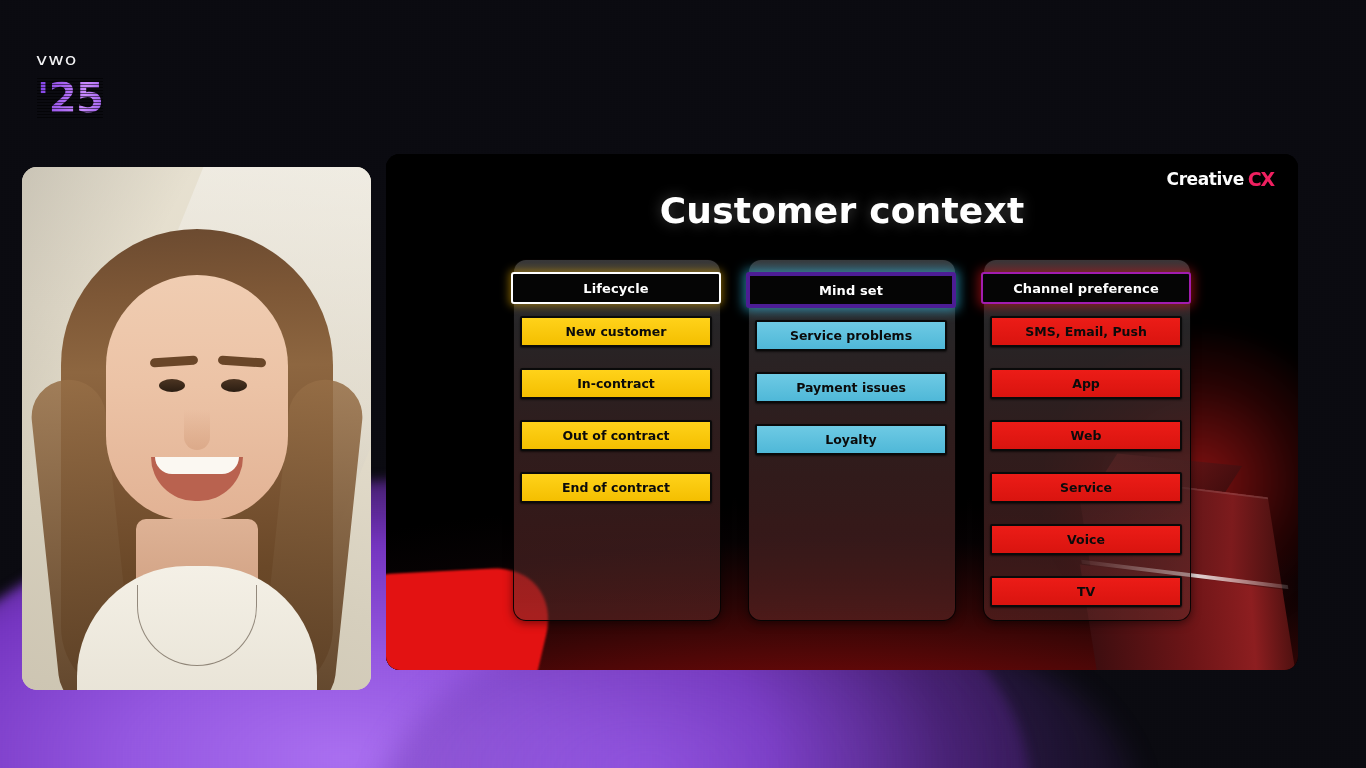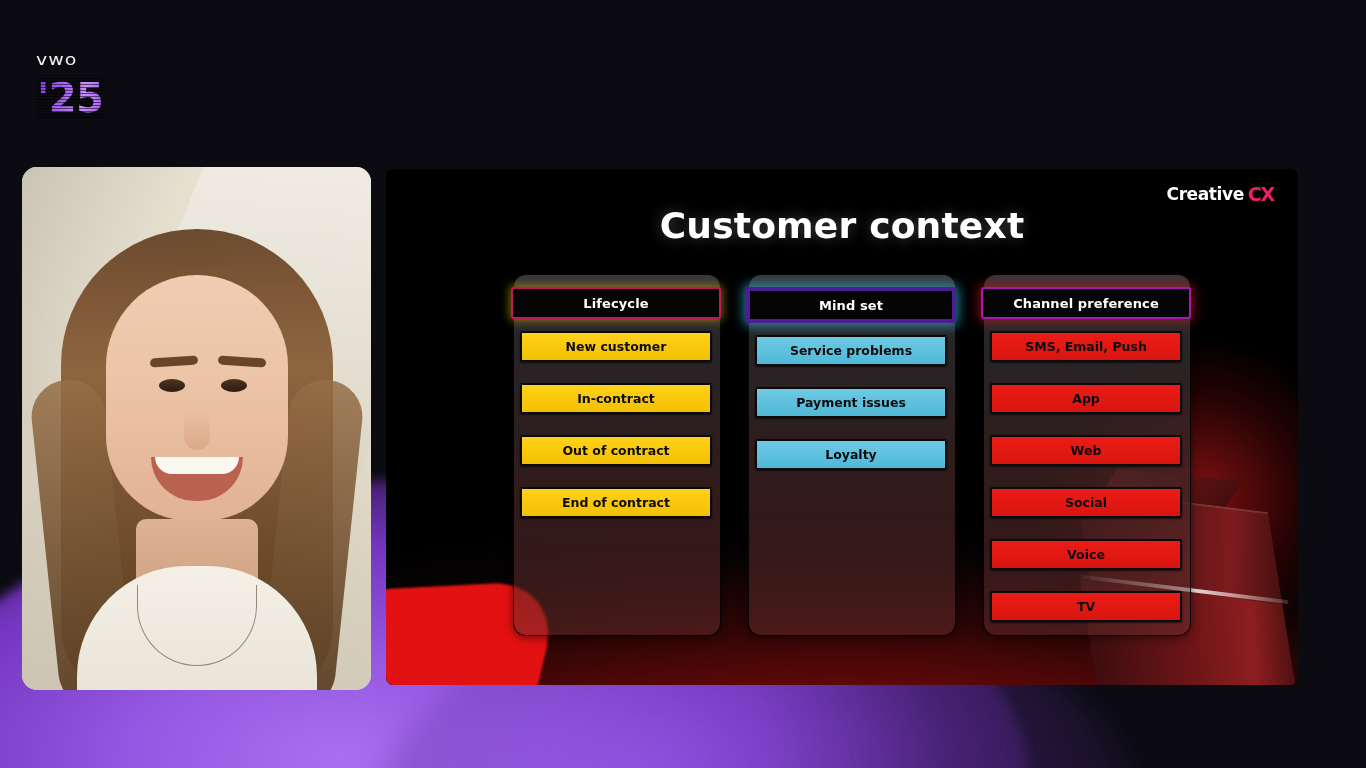--- a/index.html
+++ b/index.html
@@ -251,24 +251,24 @@
     transform: translateX(-50%);
     border: 1.5px solid rgba(70,55,40,.55);
     border-top: none;
     border-radius: 0 0 60px 60px;
   }
 
   
   #slide {
     position: absolute;
     left: 386px;
-    top: 169px;
+    top: 154px;
     width: 912px;
     height: 516px;
-    border-radius: 8px;
+    border-radius: 14px;
     overflow: hidden;
     background: #000;
     z-index: 5;
   }
   .slide-bg {
     position: absolute;
     inset: 0;
     background:
       radial-gradient(ellipse 110% 62% at 50% 128%, #e01010 0%, #a40c0c 24%, #610808 44%, #2a0505 66%, #060203 86%, #000 100%),
       #000;
@@ -424,21 +424,21 @@
     justify-content: center;
     background: #050505;
     color: #ffffff;
     font-size: 13px;
     font-weight: 700;
     letter-spacing: .1px;
     border-radius: 3px;
     font-family: "DejaVu Sans", sans-serif;
   }
   .column.c1 .col-header {
-    border: 2px solid #be185d;
+    border: 2px solid #ffffff;
     box-shadow: 0 0 9px 2px rgba(217,162,0,.55);
   }
   .column.c2 .col-header {
     border: 4px solid #4c1d95;
     box-shadow: 0 0 11px 3px rgba(50,190,230,.6);
   }
   .column.c3 .col-header {
     border: 2px solid #a21caf;
     box-shadow: 0 0 11px 3px rgba(210,20,25,.55);
   }
@@ -542,21 +542,21 @@
         </div>
       </div>
 
       <div class="column c3">
         <div class="col-panel"></div>
         <div class="col-header">Channel preference</div>
         <div class="col-items">
           <div class="chip red">SMS, Email, Push</div>
           <div class="chip red">App</div>
           <div class="chip red">Web</div>
-          <div class="chip red">Social</div>
+          <div class="chip red">Service</div>
           <div class="chip red">Voice</div>
           <div class="chip red">TV</div>
         </div>
       </div>
 
     </div>
   </div>
 </div>
 
 </body></html>

